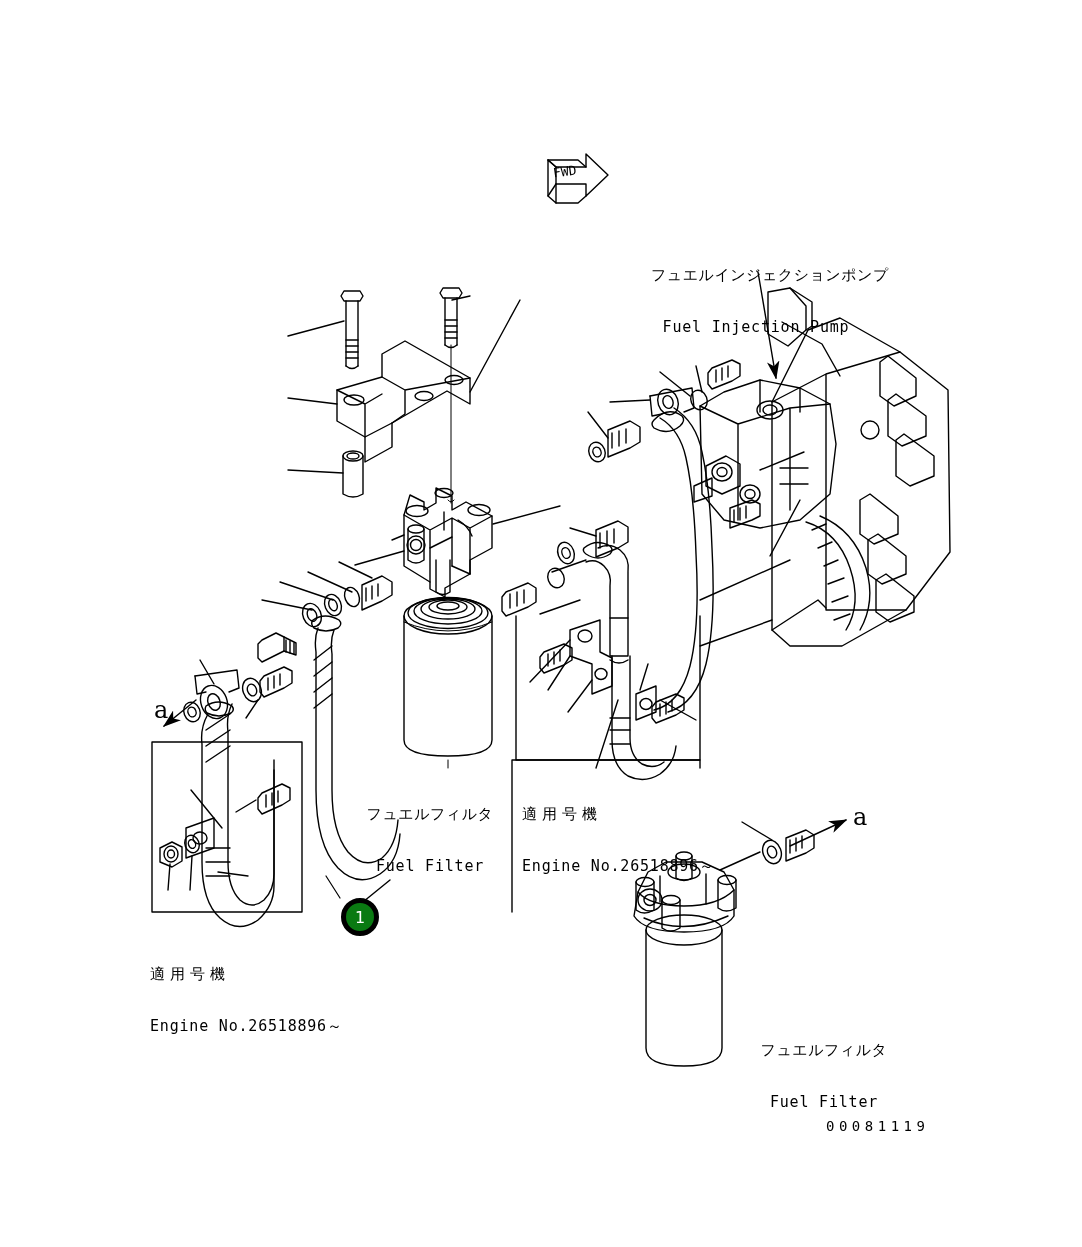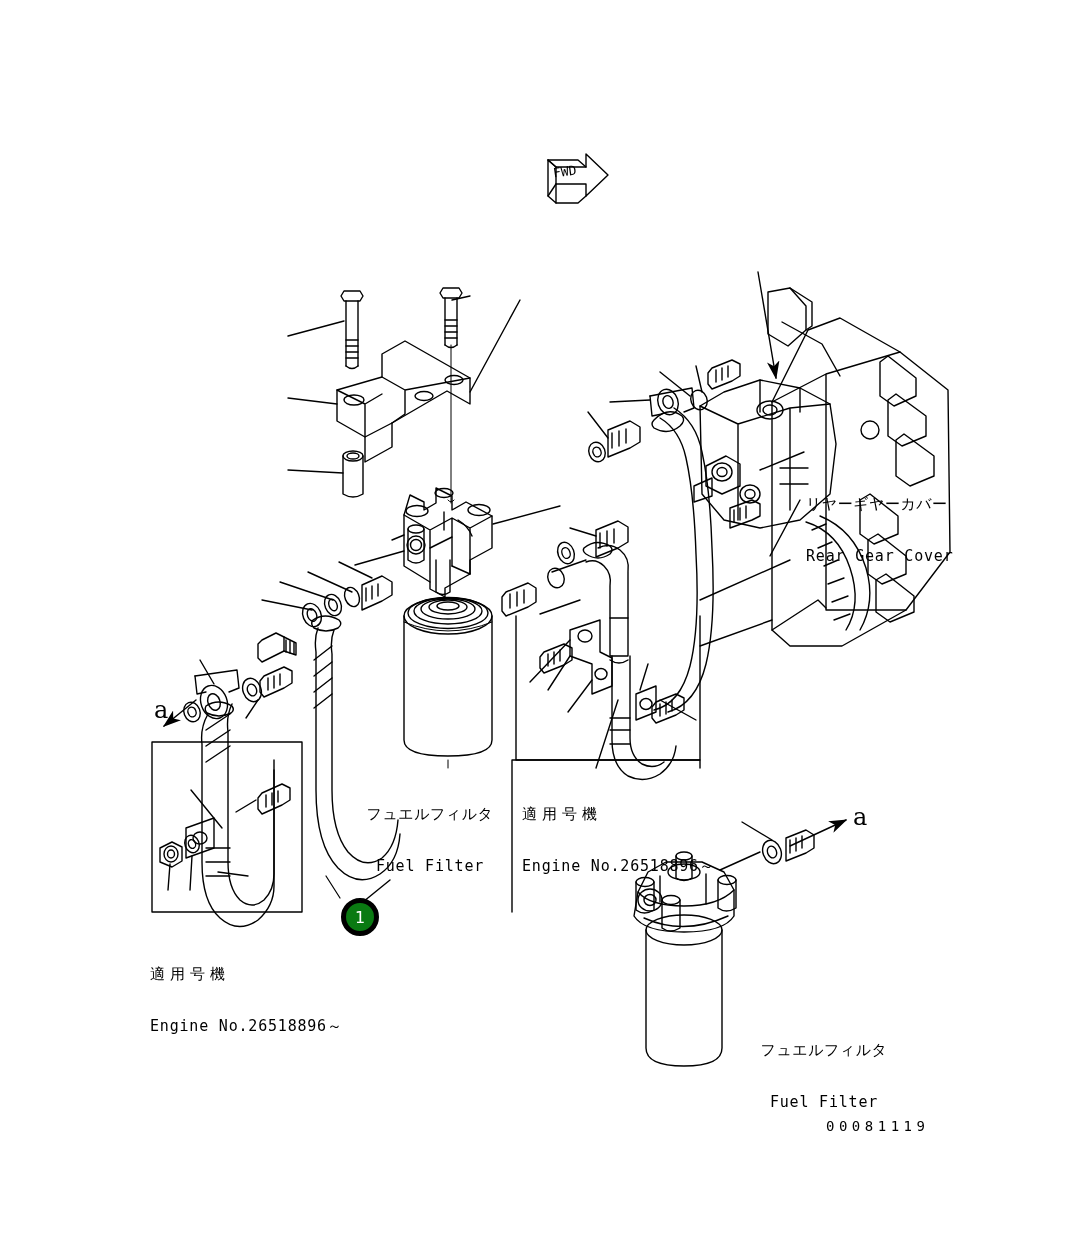--- a/index.html
+++ b/index.html
@@ -380,25 +380,25 @@
 
       <path d="M790,846 L846,820" marker-end="url(#solidArrow)"></path>
 
       <path d="M340,898 L326,876" stroke-width="1.2"></path>
 
     </g>
   </svg>
 
   <div class="fwdtxt" style="left:553px;top:164px;">FWD</div>
 
-
-  <div class="lbl left" style="left:806px;top:460px;width:150px;">
-    <span class="jp">リヤーギヤーカバー</span>
-    <span class="en">Rear Gear Cover</span>
+  <div class="lbl" style="left:651px;top:231px;width:210px;">
+    <span class="jp">フュエルインジェクションポンプ</span>
+    <span class="en">Fuel Injection Pump</span>
   </div>
+
 
   <div class="lbl" style="left:358px;top:770px;width:144px;">
     <span class="jp">フュエルフィルタ</span>
     <span class="en">Fuel Filter</span>
   </div>
 
   <div class="lbl left" style="left:522px;top:770px;width:200px;">
     <span class="jp" style="letter-spacing:5px;">適用号機</span>
     <span class="en">Engine No.26518896～</span>
   </div>

